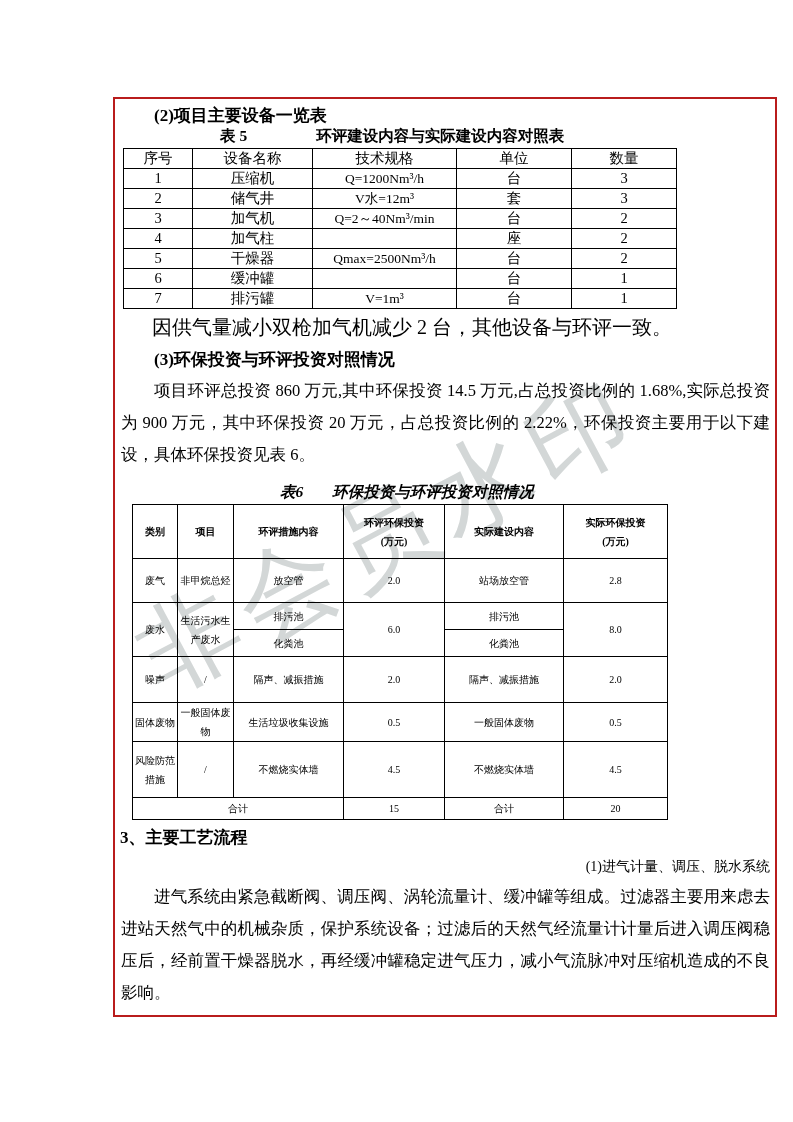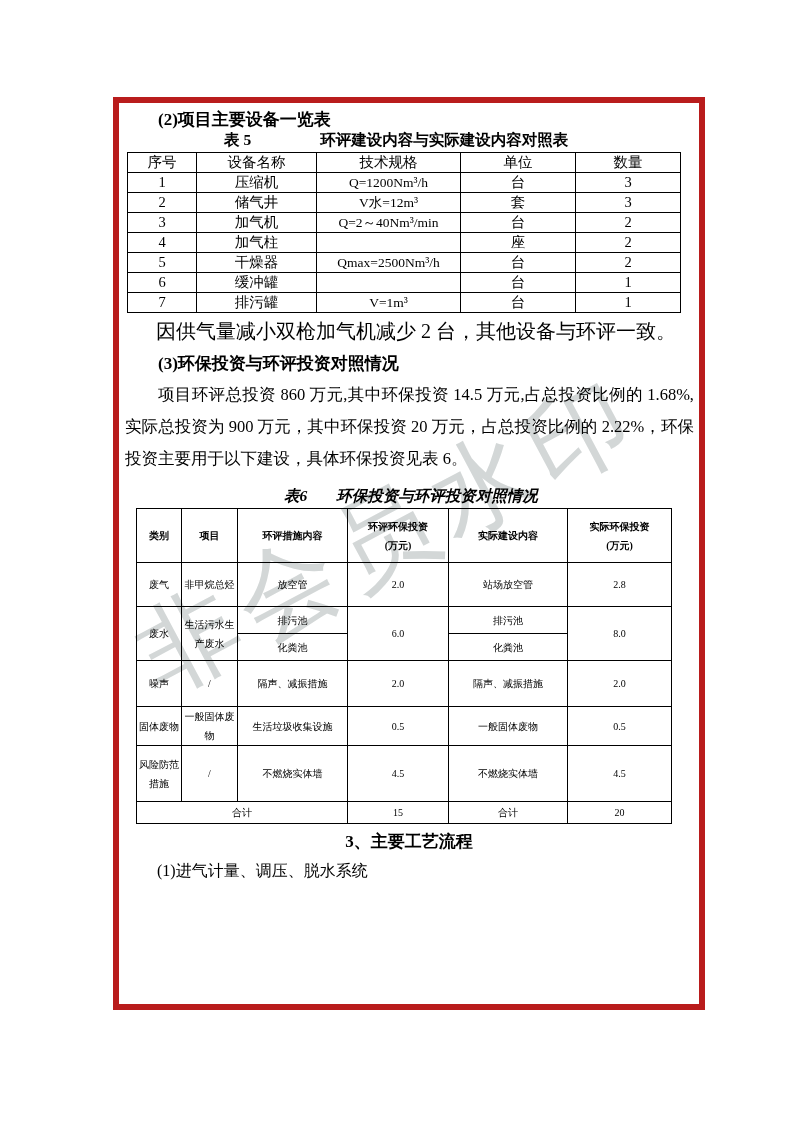--- a/index.html
+++ b/index.html
@@ -7,26 +7,26 @@
     position:relative; width:793px; height:1122px; background:#ffffff;
     font-family:"Liberation Serif", serif; color:#000; overflow:hidden;
   }
   .watermark {
     position:absolute; left:146px; top:598px; z-index:0;
     font-size:100px; letter-spacing:10px; color:#d3d7d7; white-space:nowrap;
     transform:rotate(-28deg); transform-origin:0 50%;
     font-family:"Liberation Sans", sans-serif; user-select:none;
   }
   .sheet {
-    position:absolute; left:113px; top:97px; width:592px; min-height:913px;
-    border:6px solid #b91c1c; box-sizing:border-box; padding:2px 5px 6px 5px; z-index:1;
+    position:absolute; left:113px; top:97px; width:664px; min-height:913px;
+    border:2px solid #b91c1c; box-sizing:border-box; padding:2px 5px 6px 5px; z-index:1;
   }
   .heading { font-size:17px; font-weight:bold; margin:3px 0 0 0; text-indent:34px; line-height:23px; }
-  .heading.no-indent { text-indent:0; margin-top:6px;text-align:center; }
-  .subheading { font-size:16px; font-weight:normal; margin:5px 0 0 0; text-indent:33px; line-height:25px; }
+  .heading.no-indent { text-indent:0; margin-top:6px; }
+  .subheading { font-size:14px; font-weight:normal; margin:5px 0 0 0; text-indent:33px; line-height:25px;text-align:right; }
   .tcaption { display:flex; font-weight:bold; font-size:15.5px; line-height:18px; }
   .tcaption.c5 .cap-label { margin-left:100px; }
   .tcaption.c5 .cap-title { margin-left:69px;text-align:right; }
   .tcaption.c6 { margin-top:12px;font-style:italic; }
   .tcaption.c6 .cap-label { margin-left:160px; }
   .tcaption.c6 .cap-title { margin-left:29px; }
   table { border-collapse:collapse; table-layout:fixed; }
   th, td {
     border:1.5px solid #000; text-align:center; vertical-align:middle;
     padding:0 1px; font-weight:normal; overflow:hidden;
@@ -216,15 +216,16 @@
         <td>合计</td>
         <td>20</td>
       </tr>
     </tbody>
       </table>
 
     <div class="heading no-indent">3、主要工艺流程</div>
 
     <div class="subheading">(1)进气计量、调压、脱水系统</div>
 
+    <div class="para" style="margin-top:2px;">进气系统由紧急截断阀、调压阀、涡轮流量计、缓冲罐等组成。过滤器主要用来虑去进站天然气中的机械杂质，保护系统设备；过滤后的天然气经流量计计量后进入调压阀稳压后，经前置干燥器脱水，再经缓冲罐稳定进气压力，减小气流脉冲对压缩机造成的不良影响。</div>
 
   </div>
 </div>
 
 </body></html>

